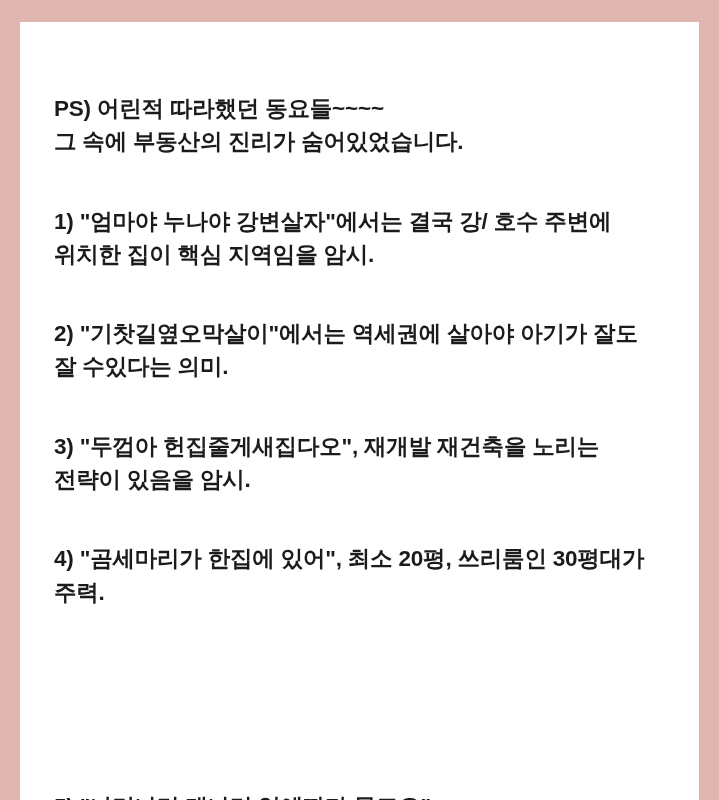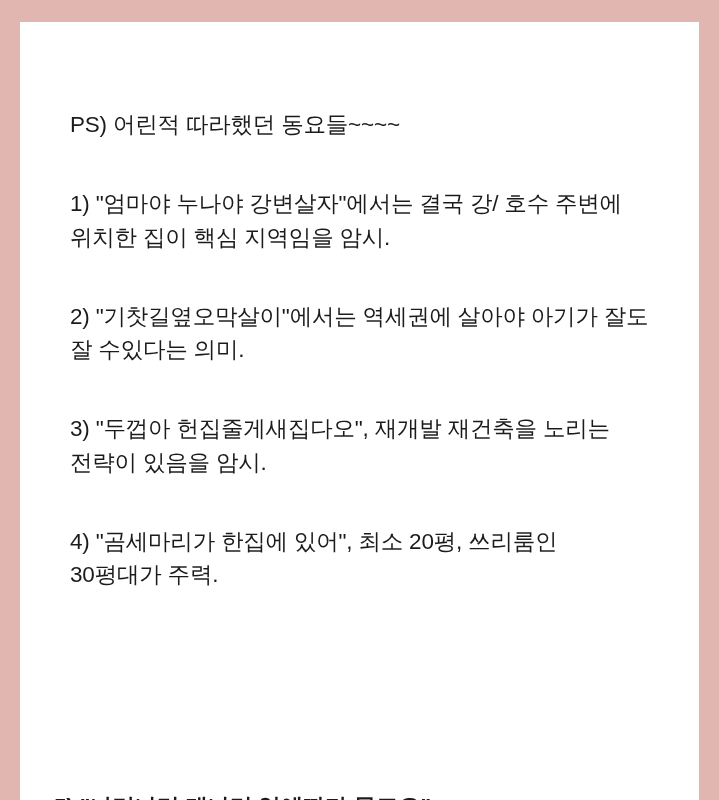--- a/index.html
+++ b/index.html
@@ -31,22 +31,22 @@
     overflow: hidden;
   }
   .content {
     padding: 70px 34px 0 34px;
   }
   .para {
     font-size: 22.5px;
     line-height: 1.48;
     color: #1b1b1b;
     letter-spacing: -0.2px;
-    margin: 16px;
-    font-weight: 400;
+    margin: 0;
+    font-weight: 700;
     word-break: keep-all;
   }
   .para.intro {
     margin-bottom: 0;
   }
   .item {
     margin-top: 46px;
   }
   .bottom-peek {
     position: absolute;
@@ -63,20 +63,21 @@
     white-space: nowrap;
   }
 </style>
 </head>
 <body>
 
 <div class="page">
   <div class="card">
     <div class="content">
       <p class="para intro">PS) 어린적 따라했던 동요들~~~~</p>
+      <p class="para intro">그 속에 부동산의 진리가 숨어있었습니다.</p>
 
       <p class="para item">1) "엄마야 누나야 강변살자"에서는 결국 강/ 호수 주변에 위치한 집이 핵심 지역임을 암시.</p>
       <p class="para item">2) "기찻길옆오막살이"에서는 역세권에 살아야 아기가 잘도 잘 수있다는 의미.</p>
       <p class="para item">3) "두껍아 헌집줄게새집다오", 재개발 재건축을 노리는 전략이 있음을 암시.</p>
       <p class="para item">4) "곰세마리가 한집에 있어", 최소 20평, 쓰리룸인 30평대가 주력.</p>
     </div>
     <div class="bottom-peek">5) "나리나리 개나리 입에따다 물고요"...</div>
   </div>
 </div>
 

